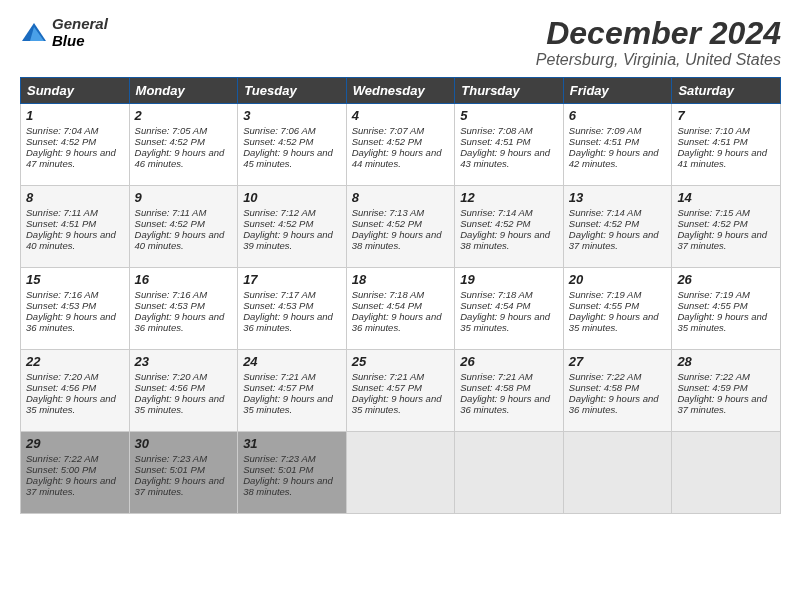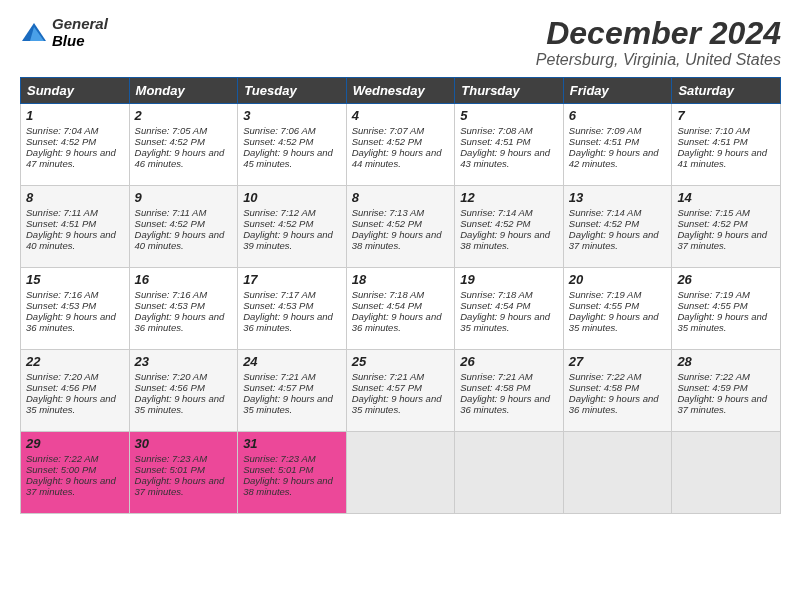--- a/index.html
+++ b/index.html
@@ -82,21 +82,21 @@
       border: 1px solid #ccc;
       font-size: 9.5px;
       color: #333;
       background: #fff;
       height: 82px;
     }
     .calendar tr:nth-child(even) td {
       background: #f5f5f5;
     }
     .calendar tr:last-child td {
-      background: #ec4899;
+      background: #a3a3a3;
     }
     .day-num {
       font-size: 13px;
       font-weight: bold;
       color: #222;
       display: block;
       margin-bottom: 2px;
     }
     .empty {
       background: #e8e8e8 !important;

